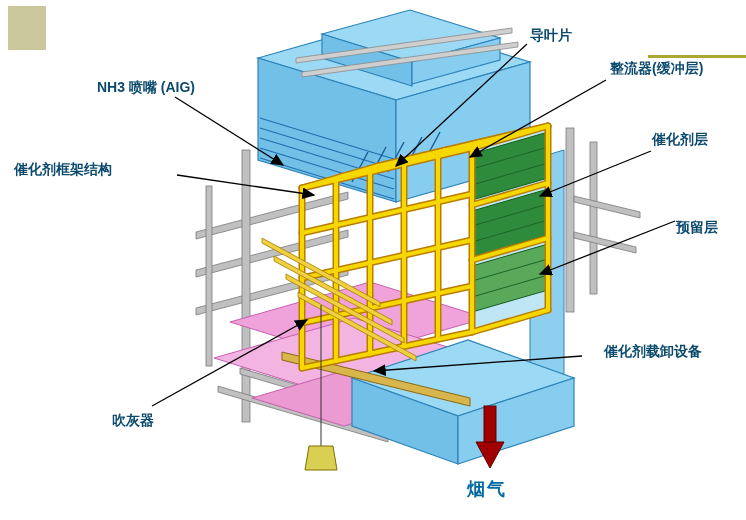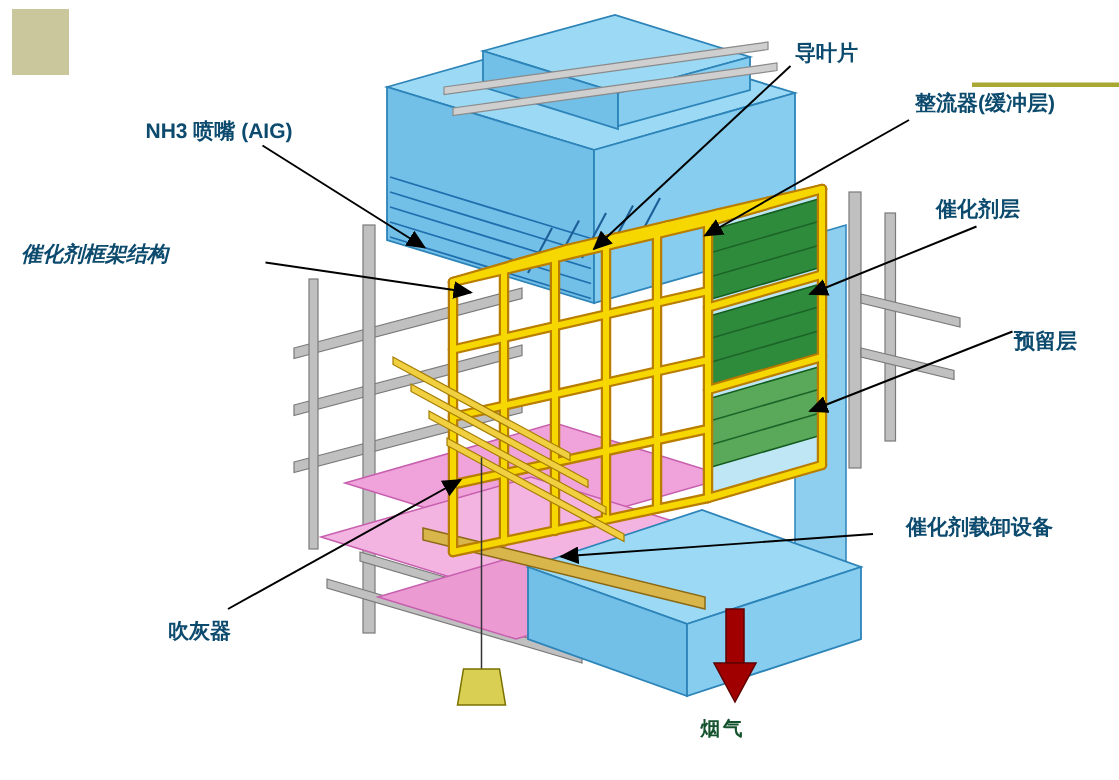--- a/index.html
+++ b/index.html
@@ -4,21 +4,21 @@
 <style>
   html,body{margin:0;padding:0;}
   body{
     width:746px;height:520px;position:relative;overflow:hidden;
     background:#ffffff;font-family:"Liberation Sans",sans-serif;
   }
   .label{
     position:absolute;font-weight:bold;font-size:14px;
     color:#0c4a6e;white-space:nowrap;z-index:5;
   }
-  .label.flue{color:#14532d;font-size:13px;letter-spacing:2px;}
+  .label.flue{color:#0369a1;font-size:18px;letter-spacing:2px;}
   #corner-square{position:absolute;left:8px;top:6px;width:38px;height:44px;background:#c9c79b;z-index:4;}
   #top-rule{position:absolute;left:648px;top:55px;width:98px;height:3px;background:#a8a832;z-index:4;}
   svg#diagram{position:absolute;left:0;top:0;z-index:1;}
 </style>
 </head>
 <body>
 
 <div id="corner-square"></div>
 <div id="top-rule"></div>
 
@@ -182,18 +182,18 @@
     <line x1="177" y1="175" x2="314" y2="195" marker-end="url(#ah)"></line>
     <line x1="675" y1="221" x2="540" y2="274" marker-end="url(#ah)"></line>
     <line x1="582" y1="356" x2="374" y2="371" marker-end="url(#ah)"></line>
     <line x1="152" y1="406" x2="307" y2="320" marker-end="url(#ah)"></line>
   </g>
 </svg>
 
 <div class="label" style="left:530px;top:27px;">导叶片</div>
 <div class="label" style="left:598px;top:60px;margin-left:12px;">整流器(缓冲层)</div>
 <div class="label" style="left:97px;top:79px;">NH3 喷嘴 (AIG)</div>
-<div class="label" style="left:624px;top:131px;font-family:Liberation Mono, monospace;">催化剂层</div>
-<div class="label" style="left:14px;top:161px;font-style:italic;">催化剂框架结构</div>
+<div class="label" style="left:652px;top:131px;font-family:Liberation Mono, monospace;">催化剂层</div>
+<div class="label" style="left:14px;top:161px;">催化剂框架结构</div>
 <div class="label" style="left:676px;top:202px;margin-top:17px;">预留层</div>
 <div class="label" style="left:604px;top:343px;">催化剂载卸设备</div>
 <div class="label" style="left:112px;top:412px;">吹灰器</div>
 <div class="label flue" style="left:467px;top:477px;">烟气</div>
 
 </body></html>

